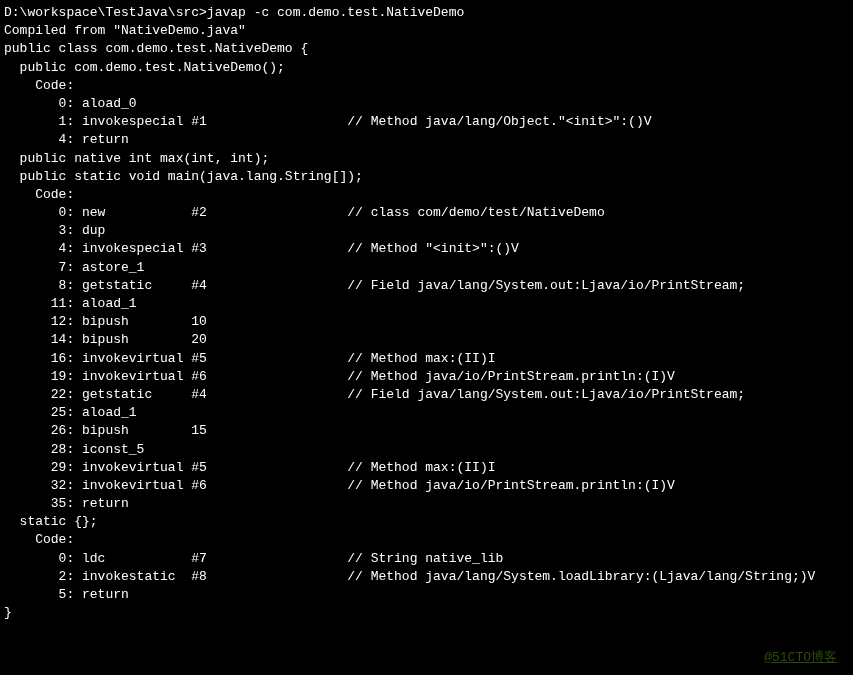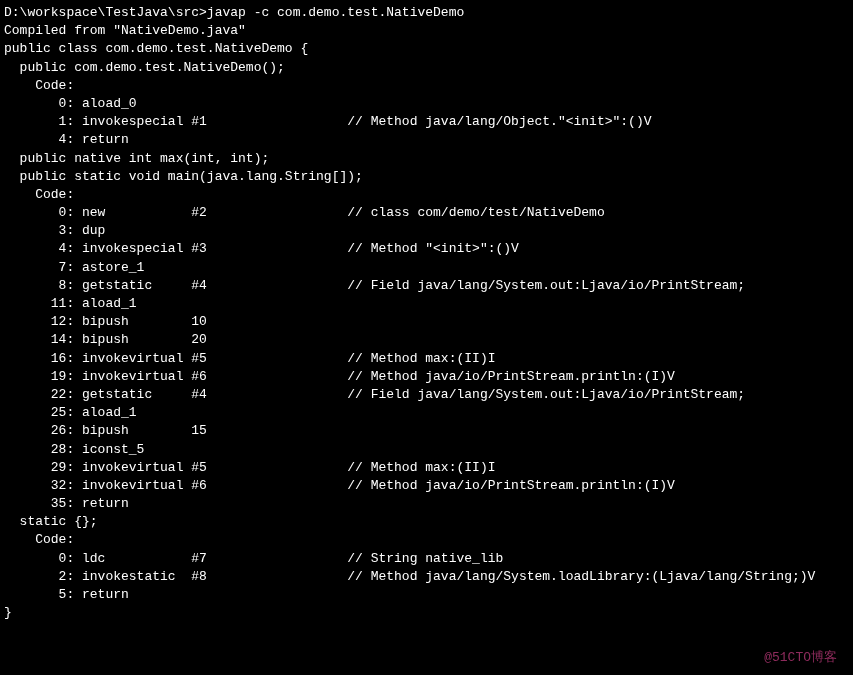--- a/index.html
+++ b/index.html
@@ -22,23 +22,24 @@
     .terminal {
       white-space: pre;
     }
     .line {
       display: block;
     }
     .watermark {
       position: absolute;
       bottom: 8px;
       right: 16px;
-      color: #ec4899;
+      color: #4d7c0f;
       font-size: 13px;
       opacity: 0.6;
+      text-decoration: underline;
     }
   </style>
 </head>
 <body>
 
 <div class="terminal" id="terminal-container"><span class="line">D:\workspace\TestJava\src&gt;javap -c com.demo.test.NativeDemo</span><span class="line">Compiled from "NativeDemo.java"</span><span class="line">public class com.demo.test.NativeDemo {</span><span class="line">  public com.demo.test.NativeDemo();</span><span class="line">    Code:</span><span class="line">       0: aload_0</span><span class="line">       1: invokespecial #1                  // Method java/lang/Object."&lt;init&gt;":()V</span><span class="line">       4: return</span><span class="line"></span><span class="line">  public native int max(int, int);</span><span class="line"></span><span class="line">  public static void main(java.lang.String[]);</span><span class="line">    Code:</span><span class="line">       0: new           #2                  // class com/demo/test/NativeDemo</span><span class="line">       3: dup</span><span class="line">       4: invokespecial #3                  // Method "&lt;init&gt;":()V</span><span class="line">       7: astore_1</span><span class="line">       8: getstatic     #4                  // Field java/lang/System.out:Ljava/io/PrintStream;</span><span class="line">      11: aload_1</span><span class="line">      12: bipush        10</span><span class="line">      14: bipush        20</span><span class="line">      16: invokevirtual #5                  // Method max:(II)I</span><span class="line">      19: invokevirtual #6                  // Method java/io/PrintStream.println:(I)V</span><span class="line">      22: getstatic     #4                  // Field java/lang/System.out:Ljava/io/PrintStream;</span><span class="line">      25: aload_1</span><span class="line">      26: bipush        15</span><span class="line">      28: iconst_5</span><span class="line">      29: invokevirtual #5                  // Method max:(II)I</span><span class="line">      32: invokevirtual #6                  // Method java/io/PrintStream.println:(I)V</span><span class="line">      35: return</span><span class="line"></span><span class="line">  static {};</span><span class="line">    Code:</span><span class="line">       0: ldc           #7                  // String native_lib</span><span class="line">       2: invokestatic  #8                  // Method java/lang/System.loadLibrary:(Ljava/lang/String;)V</span><span class="line">       5: return</span><span class="line">}</span></div>
 
 <div class="watermark">@51CTO博客</div>
 
 </body></html>

